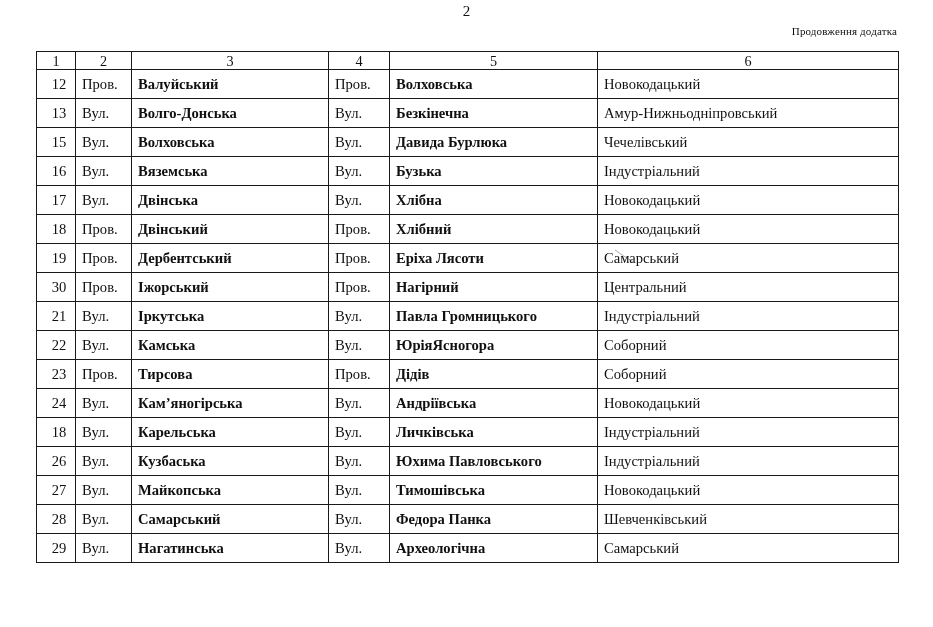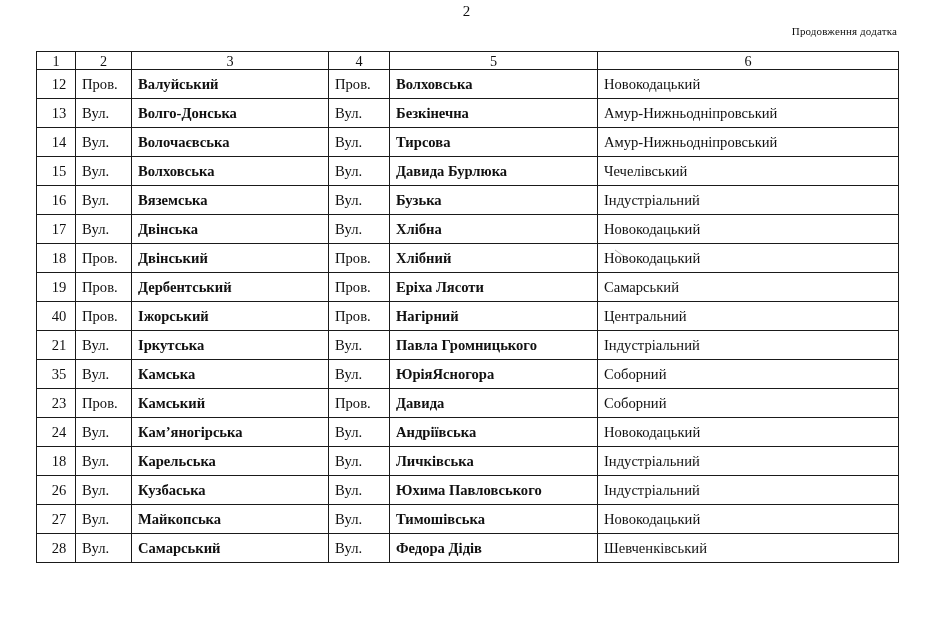--- a/index.html
+++ b/index.html
@@ -146,28 +146,20 @@
           </tr>
           <tr>
             <td class="num">13</td>
             <td class="type">Вул.</td>
             <td class="name">Волго-Донська</td>
             <td class="type">Вул.</td>
             <td class="name">Безкінечна</td>
             <td class="district">Амур-Нижньодніпровський</td>
           </tr>
           <tr>
-            <td class="num">14</td>
-            <td class="type">Вул.</td>
-            <td class="name">Волочаєвська</td>
-            <td class="type">Вул.</td>
-            <td class="name">Тирсова</td>
-            <td class="district">Амур-Нижньодніпровський</td>
-          </tr>
-          <tr>
             <td class="num">15</td>
             <td class="type">Вул.</td>
             <td class="name">Волховська</td>
             <td class="type">Вул.</td>
             <td class="name">Давида Бурлюка</td>
             <td class="district">Чечелівський</td>
           </tr>
           <tr>
             <td class="num">16</td>
             <td class="type">Вул.</td>
@@ -194,49 +186,49 @@
           </tr>
           <tr>
             <td class="num">19</td>
             <td class="type">Пров.</td>
             <td class="name">Дербентський</td>
             <td class="type">Пров.</td>
             <td class="name">Еріха Лясоти</td>
             <td class="district">Самарський</td>
           </tr>
           <tr>
-            <td class="num">40</td>
+            <td class="num">30</td>
             <td class="type">Пров.</td>
             <td class="name">Іжорський</td>
             <td class="type">Пров.</td>
             <td class="name">Нагірний</td>
             <td class="district">Центральний</td>
           </tr>
           <tr>
             <td class="num">21</td>
             <td class="type">Вул.</td>
             <td class="name">Іркутська</td>
             <td class="type">Вул.</td>
             <td class="name">Павла Громницького</td>
             <td class="district">Індустріальний</td>
           </tr>
           <tr>
-            <td class="num">35</td>
+            <td class="num">22</td>
             <td class="type">Вул.</td>
             <td class="name">Камська</td>
             <td class="type">Вул.</td>
             <td class="name">ЮріяЯсногора</td>
             <td class="district">Соборний</td>
           </tr>
           <tr>
             <td class="num">23</td>
             <td class="type">Пров.</td>
-            <td class="name">Камський</td>
-            <td class="type">Пров.</td>
-            <td class="name">Давида</td>
+            <td class="name">Тирсова</td>
+            <td class="type">Пров.</td>
+            <td class="name">Дідів</td>
             <td class="district">Соборний</td>
           </tr>
           <tr>
             <td class="num">24</td>
             <td class="type">Вул.</td>
             <td class="name">Кам’яногірська</td>
             <td class="type">Вул.</td>
             <td class="name">Андріївська</td>
             <td class="district">Новокодацький</td>
           </tr>
@@ -262,22 +254,30 @@
             <td class="name">Майкопська</td>
             <td class="type">Вул.</td>
             <td class="name">Тимошівська</td>
             <td class="district">Новокодацький</td>
           </tr>
           <tr>
             <td class="num">28</td>
             <td class="type">Вул.</td>
             <td class="name">Самарський</td>
             <td class="type">Вул.</td>
-            <td class="name">Федора Дідів</td>
+            <td class="name">Федора Панка</td>
             <td class="district">Шевченківський</td>
+          </tr>
+          <tr>
+            <td class="num">29</td>
+            <td class="type">Вул.</td>
+            <td class="name">Нагатинська</td>
+            <td class="type">Вул.</td>
+            <td class="name">Археологічна</td>
+            <td class="district">Самарський</td>
           </tr>
         </tbody>
     </table>
 
     <svg class="scan-mark" viewBox="0 0 22 14" xmlns="http://www.w3.org/2000/svg">
       <path d="M1 1 C 7 5, 12 9, 20 13" stroke="#555" stroke-width="0.9" fill="none"></path>
     </svg>
   </div>
 
 </div>

